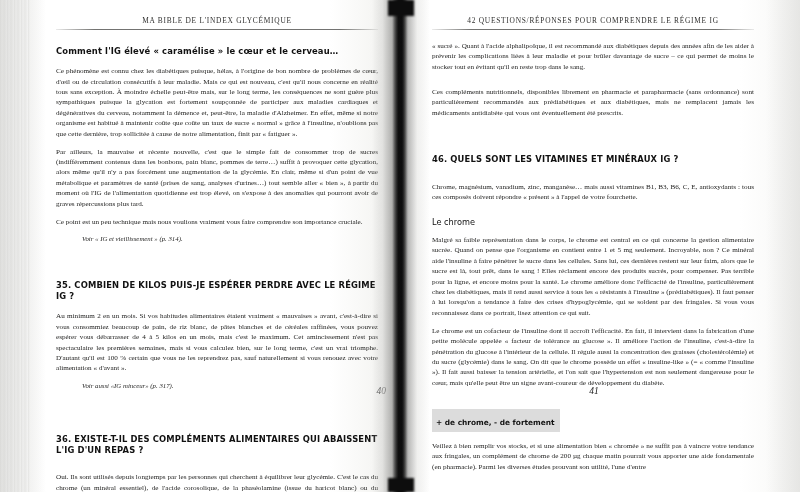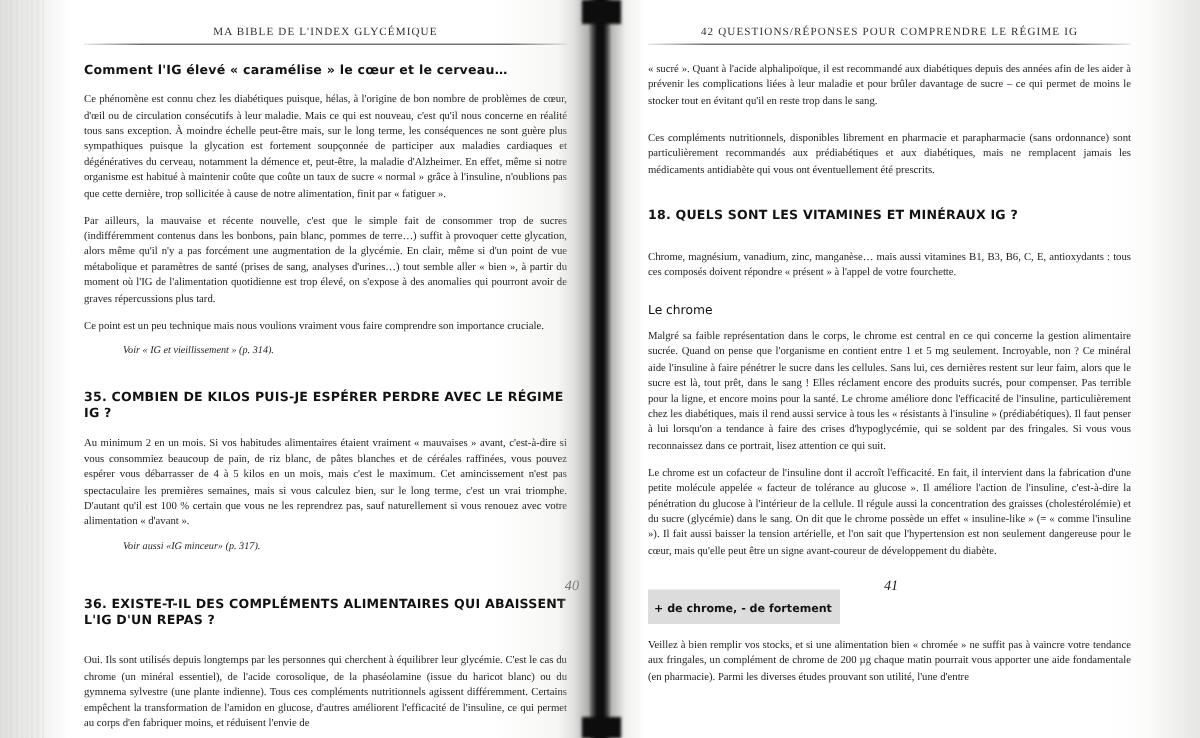--- a/index.html
+++ b/index.html
@@ -141,21 +141,21 @@
        rgba(120,120,118,0.15));
     margin-bottom: 11px;
   }
 
   h2.qhead {
     font-family: "DejaVu Sans", sans-serif;
     font-size: 8.4px;
     font-weight: bold;
     letter-spacing: 0.15px;
     line-height: 1.34;
-    margin: 0 0 9px 0;
+    margin: 16px 0 9px 0;
     color: #121212;
   }
   h3.sub {
     font-family: "DejaVu Sans", sans-serif;
     font-size: 8.2px;
     font-weight: normal;
     margin: 0 0 8px 0;
     color: #121212;
   }
 
@@ -250,21 +250,21 @@
 
     <div class="running-head">42 QUESTIONS/RÉPONSES POUR COMPRENDRE LE RÉGIME IG</div>
     <div class="head-rule"></div>
 
     <p class="body">« sucré ». Quant à l'acide alphalipoïque, il est recommandé aux diabétiques depuis des années afin de les aider à prévenir les complications liées à leur maladie et pour brûler davantage de sucre – ce qui permet de moins le stocker tout en évitant qu'il en reste trop dans le sang.</p>
     <div class="gap-sm"></div>
     <p class="body">Ces compléments nutritionnels, disponibles librement en pharmacie et parapharmacie (sans ordonnance) sont particulièrement recommandés aux prédiabétiques et aux diabétiques, mais ne remplacent jamais les médicaments antidiabète qui vous ont éventuellement été prescrits.</p>
 
     <div class="gap-md"></div>
 
-    <h2 class="qhead">18. QUELS SONT LES VITAMINES ET MINÉRAUX IG ?</h2>
+    <h2 class="qhead">46. QUELS SONT LES VITAMINES ET MINÉRAUX IG ?</h2>
     <div class="gap-sm"></div>
     <p class="body">Chrome, magnésium, vanadium, zinc, manganèse… mais aussi vitamines B1, B3, B6, C, E, antioxydants : tous ces composés doivent répondre « présent » à l'appel de votre fourchette.</p>
 
     <div class="gap-sm"></div>
 
     <h3 class="sub">Le chrome</h3>
 
     <p class="body">Malgré sa faible représentation dans le corps, le chrome est central en ce qui concerne la gestion alimentaire sucrée. Quand on pense que l'organisme en contient entre 1 et 5 mg seulement. Incroyable, non ? Ce minéral aide l'insuline à faire pénétrer le sucre dans les cellules. Sans lui, ces dernières restent sur leur faim, alors que le sucre est là, tout prêt, dans le sang ! Elles réclament encore des produits sucrés, pour compenser. Pas terrible pour la ligne, et encore moins pour la santé. Le chrome améliore donc l'efficacité de l'insuline, particulièrement chez les diabétiques, mais il rend aussi service à tous les « résistants à l'insuline » (prédiabétiques). Il faut penser à lui lorsqu'on a tendance à faire des crises d'hypoglycémie, qui se soldent par des fringales. Si vous vous reconnaissez dans ce portrait, lisez attention ce qui suit.</p>
     <p class="body">Le chrome est un cofacteur de l'insuline dont il accroît l'efficacité. En fait, il intervient dans la fabrication d'une petite molécule appelée « facteur de tolérance au glucose ». Il améliore l'action de l'insuline, c'est-à-dire la pénétration du glucose à l'intérieur de la cellule. Il régule aussi la concentration des graisses (cholestérolémie) et du sucre (glycémie) dans le sang. On dit que le chrome possède un effet « insuline-like » (= « comme l'insuline »). Il fait aussi baisser la tension artérielle, et l'on sait que l'hypertension est non seulement dangereuse pour le cœur, mais qu'elle peut être un signe avant-coureur de développement du diabète.</p>
 

